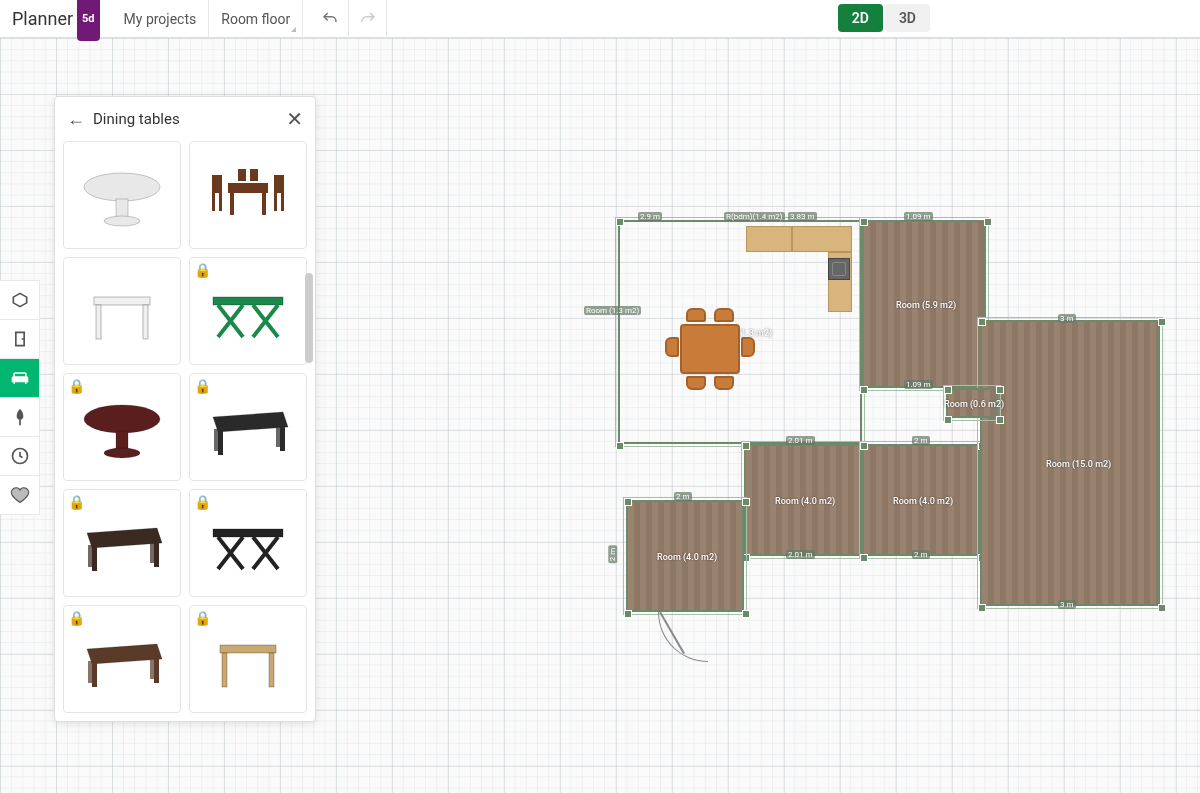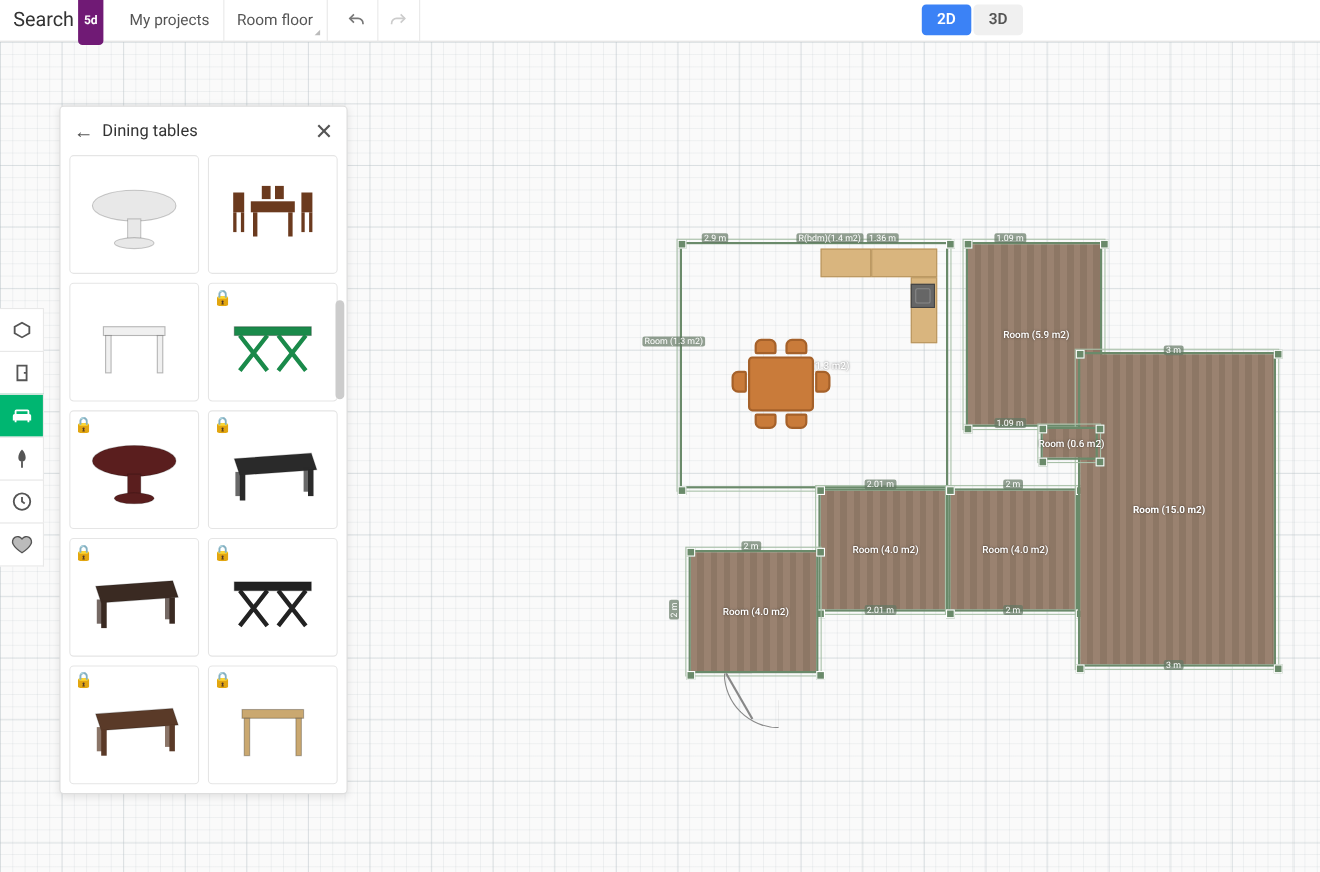--- a/index.html
+++ b/index.html
@@ -9,21 +9,21 @@
 .topbar { height: 38px; display: flex; align-items: center; border-bottom: 1px solid #e0e0e0; background: #fff; position: relative; z-index: 10; }
 .logo { display: flex; align-items: center; padding: 0 12px; font-size: 18px; font-weight: 400; color: #333; }
 .logo-icon { background: #701a75; color: #fff; border-radius: 4px; padding: 16px 5px; font-size: 11px; margin-left: 4px; font-weight: bold; }
 .breadcrumb-item { padding: 0 12px; height: 38px; line-height: 38px; color: #555; font-size: 14px; border-right: 1px solid #e8e8e8; cursor: pointer; position: relative; }
 .breadcrumb-item.has-dropdown::after { content: ""; position: absolute; right: 6px; bottom: 6px; width: 0; height: 0; border-left: 5px solid transparent; border-bottom: 5px solid #bbb; }
 .topbar-tools { display: flex; align-items: center; margin-left: 8px; }
 .tool-btn { width: 38px; height: 38px; display: flex; align-items: center; justify-content: center; cursor: pointer; color: #777; border-right: 1px solid #e8e8e8; }
 .tool-btn.disabled { color: #ccc; cursor: default; }
 .view-toggle { position: absolute; right: 270px; top: 4px; display: flex; }
 .view-btn { padding: 6px 14px; font-size: 14px; font-weight: 600; border-radius: 4px; cursor: pointer; }
-.view-btn.active { background: #3b82f6; color: #fff; }
+.view-btn.active { background: #15803d; color: #fff; }
 .view-btn.inactive { background: #f0f0f0; color: #555; margin-left: 2px; }
 
 
 .left-rail { position: absolute; left: 0; top: 280px; width: 40px; display: flex; flex-direction: column; z-index: 8; }
 .rail-btn { width: 40px; height: 40px; display: flex; align-items: center; justify-content: center; cursor: pointer; color: #555; background: #fff; border: 1px solid #e8e8e8; border-left: none; margin-bottom: -1px; }
 .rail-btn.active { background: #00b671; color: #fff; }
 .rail-btn svg { width: 20px; height: 20px; }
 
 
 .catalog { position: absolute; left: 54px; top: 96px; width: 262px; background: #fff; border: 1px solid #ddd; border-radius: 4px; box-shadow: 0 2px 8px rgba(0,0,0,0.1); z-index: 9; }
@@ -80,21 +80,21 @@
 
 <div class="canvas">
   <div class="plan" id="plan-root">
       <div class="room" style="left: 0px; top: 0px; width: 244px; height: 224px;">
         <div class="room-label" style="left: 92px; top: 106px;">Room (1.3 m2)</div>
         <div class="corner" style="left: 0px; top: 0px;"></div>
         <div class="corner" style="left: 244px; top: 0px;"></div>
         <div class="corner" style="left: 0px; top: 224px;"></div>
         <div class="corner" style="left: 244px; top: 224px;"></div>
       </div>
-      <div class="room wood" style="left: 260px; top: 0px; width: 124px; height: 168px; text-decoration: underline;">
+      <div class="room wood" style="left: 244px; top: 0px; width: 124px; height: 168px; text-decoration: underline;">
         <div class="room-label" style="left: 32px; top: 78px;">Room (5.9 m2)</div>
         <div class="corner" style="left: 0px; top: 0px;"></div>
         <div class="corner" style="left: 124px; top: 0px;"></div>
         <div class="corner" style="left: 0px; top: 168px;"></div>
         <div class="corner" style="left: 124px; top: 168px;"></div>
       </div>
       <div class="room wood" style="left: 126px; top: 224px; width: 118px; height: 112px;">
         <div class="room-label" style="left: 29px; top: 50px;">Room (4.0 m2)</div>
         <div class="corner" style="left: 0px; top: 0px;"></div>
         <div class="corner" style="left: 118px; top: 0px;"></div>
@@ -109,36 +109,36 @@
         <div class="corner" style="left: 118px; top: 112px;"></div>
       </div>
       <div class="room wood" style="left: 8px; top: 280px; width: 118px; height: 112px;">
         <div class="room-label" style="left: 29px; top: 50px;">Room (4.0 m2)</div>
         <div class="corner" style="left: 0px; top: 0px;"></div>
         <div class="corner" style="left: 118px; top: 0px;"></div>
         <div class="corner" style="left: 0px; top: 112px;"></div>
         <div class="corner" style="left: 118px; top: 112px;"></div>
       </div>
       <div class="room wood" style="left: 362px; top: 100px; width: 180px; height: 286px;">
-        <div class="room-label" style="left: 48px; top: 137px; font-weight: bold;">Room (15.0 m2)</div>
+        <div class="room-label" style="left: 64px; top: 137px;">Room (15.0 m2)</div>
         <div class="corner" style="left: 0px; top: 0px;"></div>
         <div class="corner" style="left: 180px; top: 0px;"></div>
         <div class="corner" style="left: 0px; top: 286px;"></div>
         <div class="corner" style="left: 180px; top: 286px;"></div>
       </div>
       <div class="room wood" style="left: 328px; top: 168px; width: 52px; height: 30px;">
         <div class="room-label" style="left: -4px; top: 9px;">Room (0.6 m2)</div>
         <div class="corner" style="left: 0px; top: 0px;"></div>
         <div class="corner" style="left: 52px; top: 0px;"></div>
         <div class="corner" style="left: 0px; top: 30px;"></div>
         <div class="corner" style="left: 52px; top: 30px;"></div>
       </div>
       <div class="dim-label" style="left: 20px; top: -8px;">2.9 m</div>
       <div class="dim-label" style="left: 106px; top: -8px;">R(bdm)(1.4 m2)</div>
-      <div class="dim-label" style="left: 170px; top: -8px;">1.36 m</div>
+      <div class="dim-label" style="left: 170px; top: -8px;">3.83 m</div>
       <div class="dim-label" style="left: 286px; top: -8px;">1.09 m</div>
       <div class="dim-label" style="left: 286px; top: 160px;">1.09 m</div>
       <div class="dim-label" style="left: 168px; top: 216px;">2.01 m</div>
       <div class="dim-label" style="left: 294px; top: 216px;">2 m</div>
       <div class="dim-label" style="left: 168px; top: 330px;">2.01 m</div>
       <div class="dim-label" style="left: 294px; top: 330px;">2 m</div>
       <div class="dim-label" style="left: 56px; top: 272px;">2 m</div>
       <div class="dim-label" style="left: -14px; top: 330px; transform: rotate(-90deg);">2 m</div>
       <div class="dim-label" style="left: 440px; top: 94px;">3 m</div>
       <div class="dim-label" style="left: 440px; top: 380px;">3 m</div>
@@ -159,21 +159,21 @@
       <div style="position: absolute; left: 40px; top: 392px;">
         <div class="door-arc">
           <div class="door-leaf"></div>
         </div>
       </div>
     </div>
 </div>
 
 <div class="topbar">
   <div class="logo">
-    <span>Search</span>
+    <span>Planner</span>
     <span class="logo-icon">5d</span>
   </div>
   <div class="breadcrumb-item">My projects</div>
   <div class="breadcrumb-item has-dropdown">Room floor</div>
   <div class="topbar-tools">
     <div class="tool-btn">
       <svg width="18" height="18" viewBox="0 0 24 24" fill="none" stroke="currentColor" stroke-width="2">
           <path d="M9 14L4 9l5-5"></path>
           <path d="M4 9h10a6 6 0 016 6v1"></path>
         </svg>

